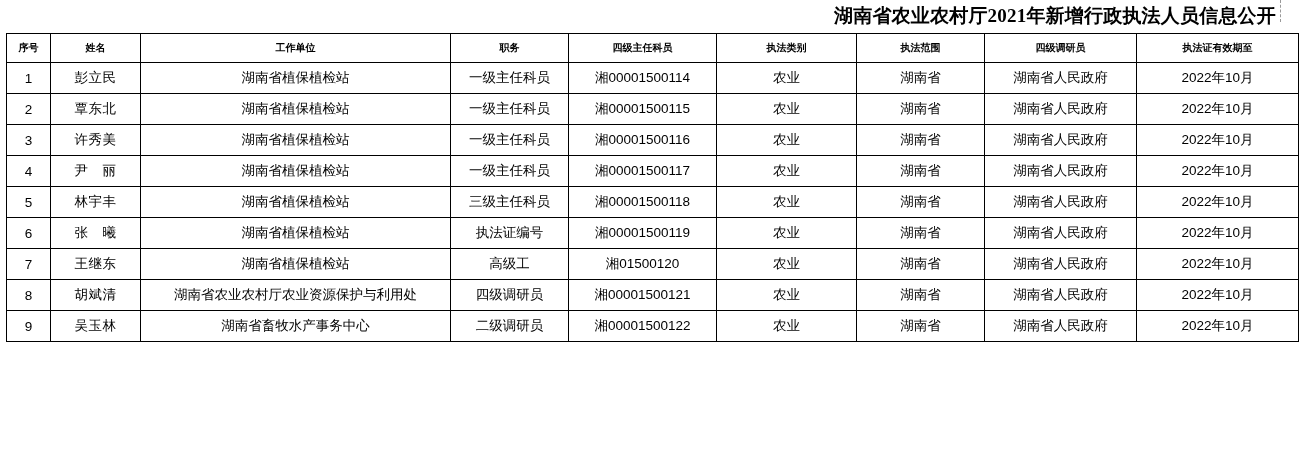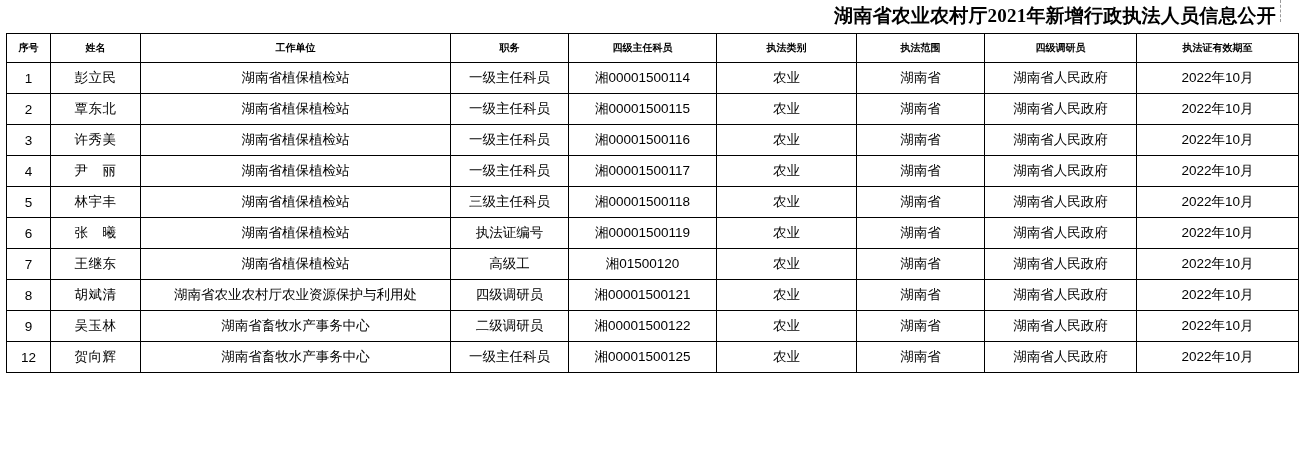--- a/index.html
+++ b/index.html
@@ -200,26 +200,15 @@
           <td>9</td>
           <td class="name-cell">吴玉林</td>
           <td>湖南省畜牧水产事务中心</td>
           <td>二级调研员</td>
           <td>湘00001500122</td>
           <td>农业</td>
           <td>湖南省</td>
           <td>湖南省人民政府</td>
           <td>2022年10月</td>
         </tr>
-        <tr>
-          <td>12</td>
-          <td class="name-cell">贺向辉</td>
-          <td>湖南省畜牧水产事务中心</td>
-          <td>一级主任科员</td>
-          <td>湘00001500125</td>
-          <td>农业</td>
-          <td>湖南省</td>
-          <td>湖南省人民政府</td>
-          <td>2022年10月</td>
-        </tr>
       </tbody>
   </table>
 </div>
 
 </body></html>

